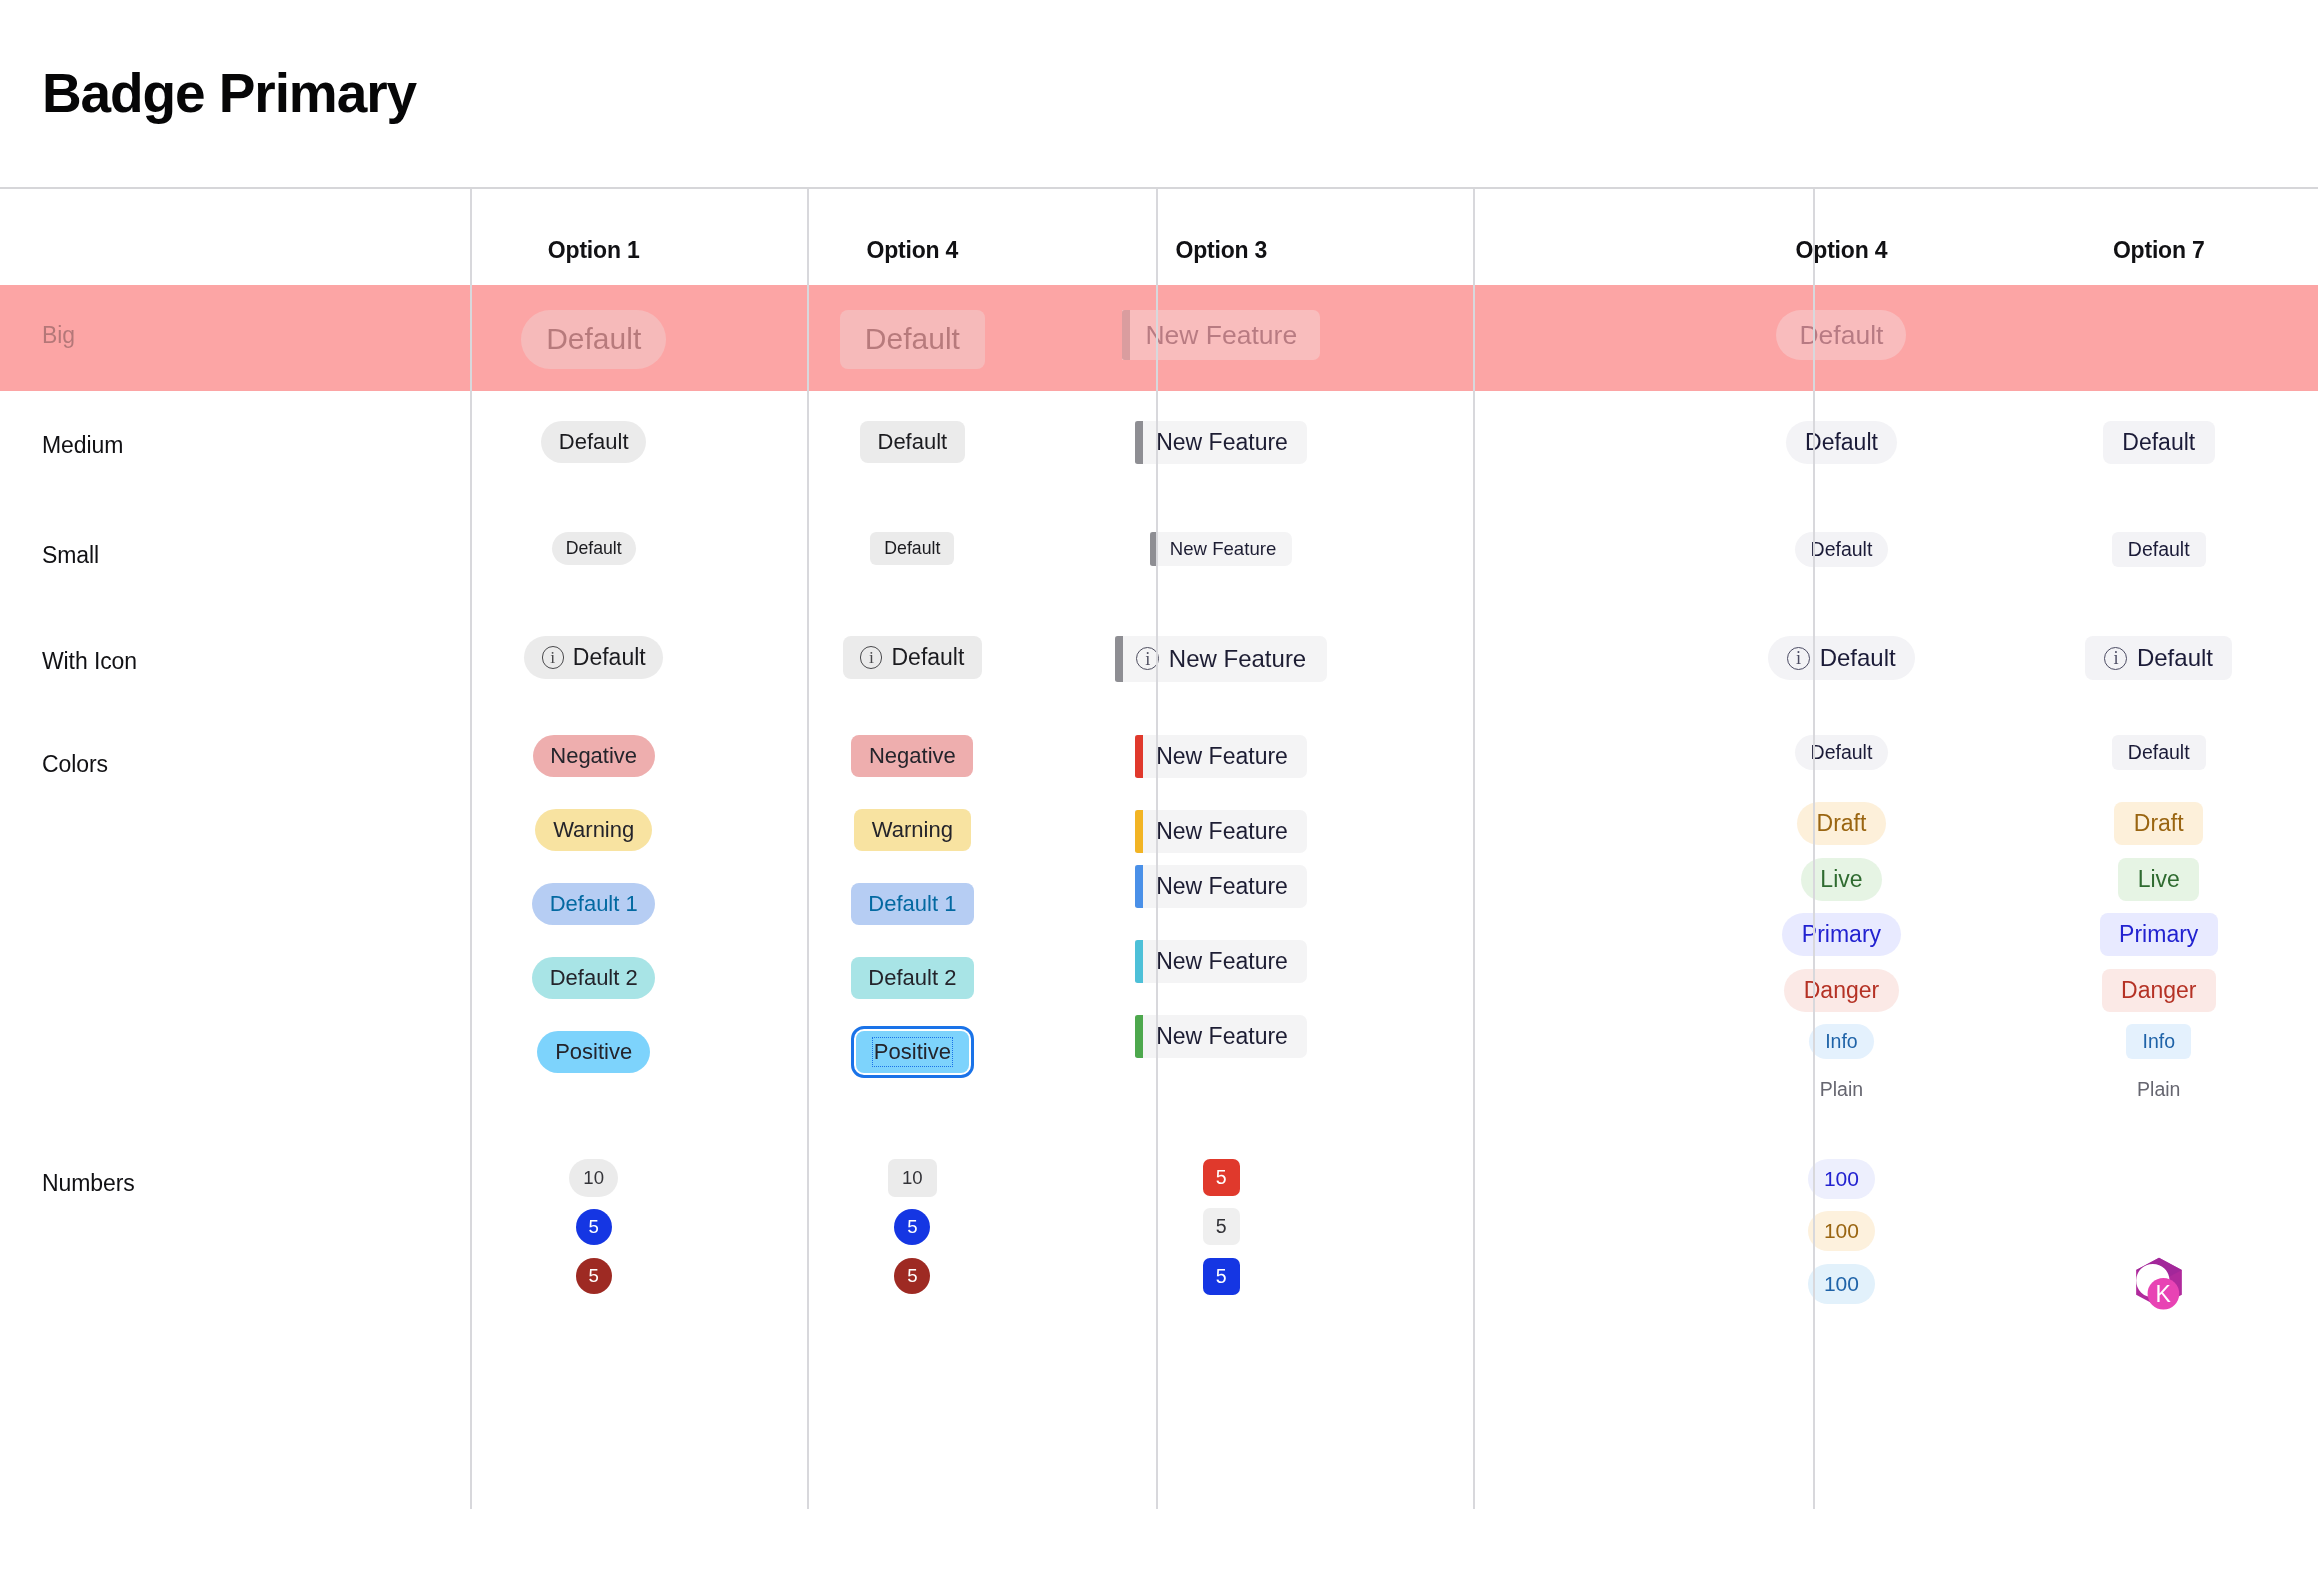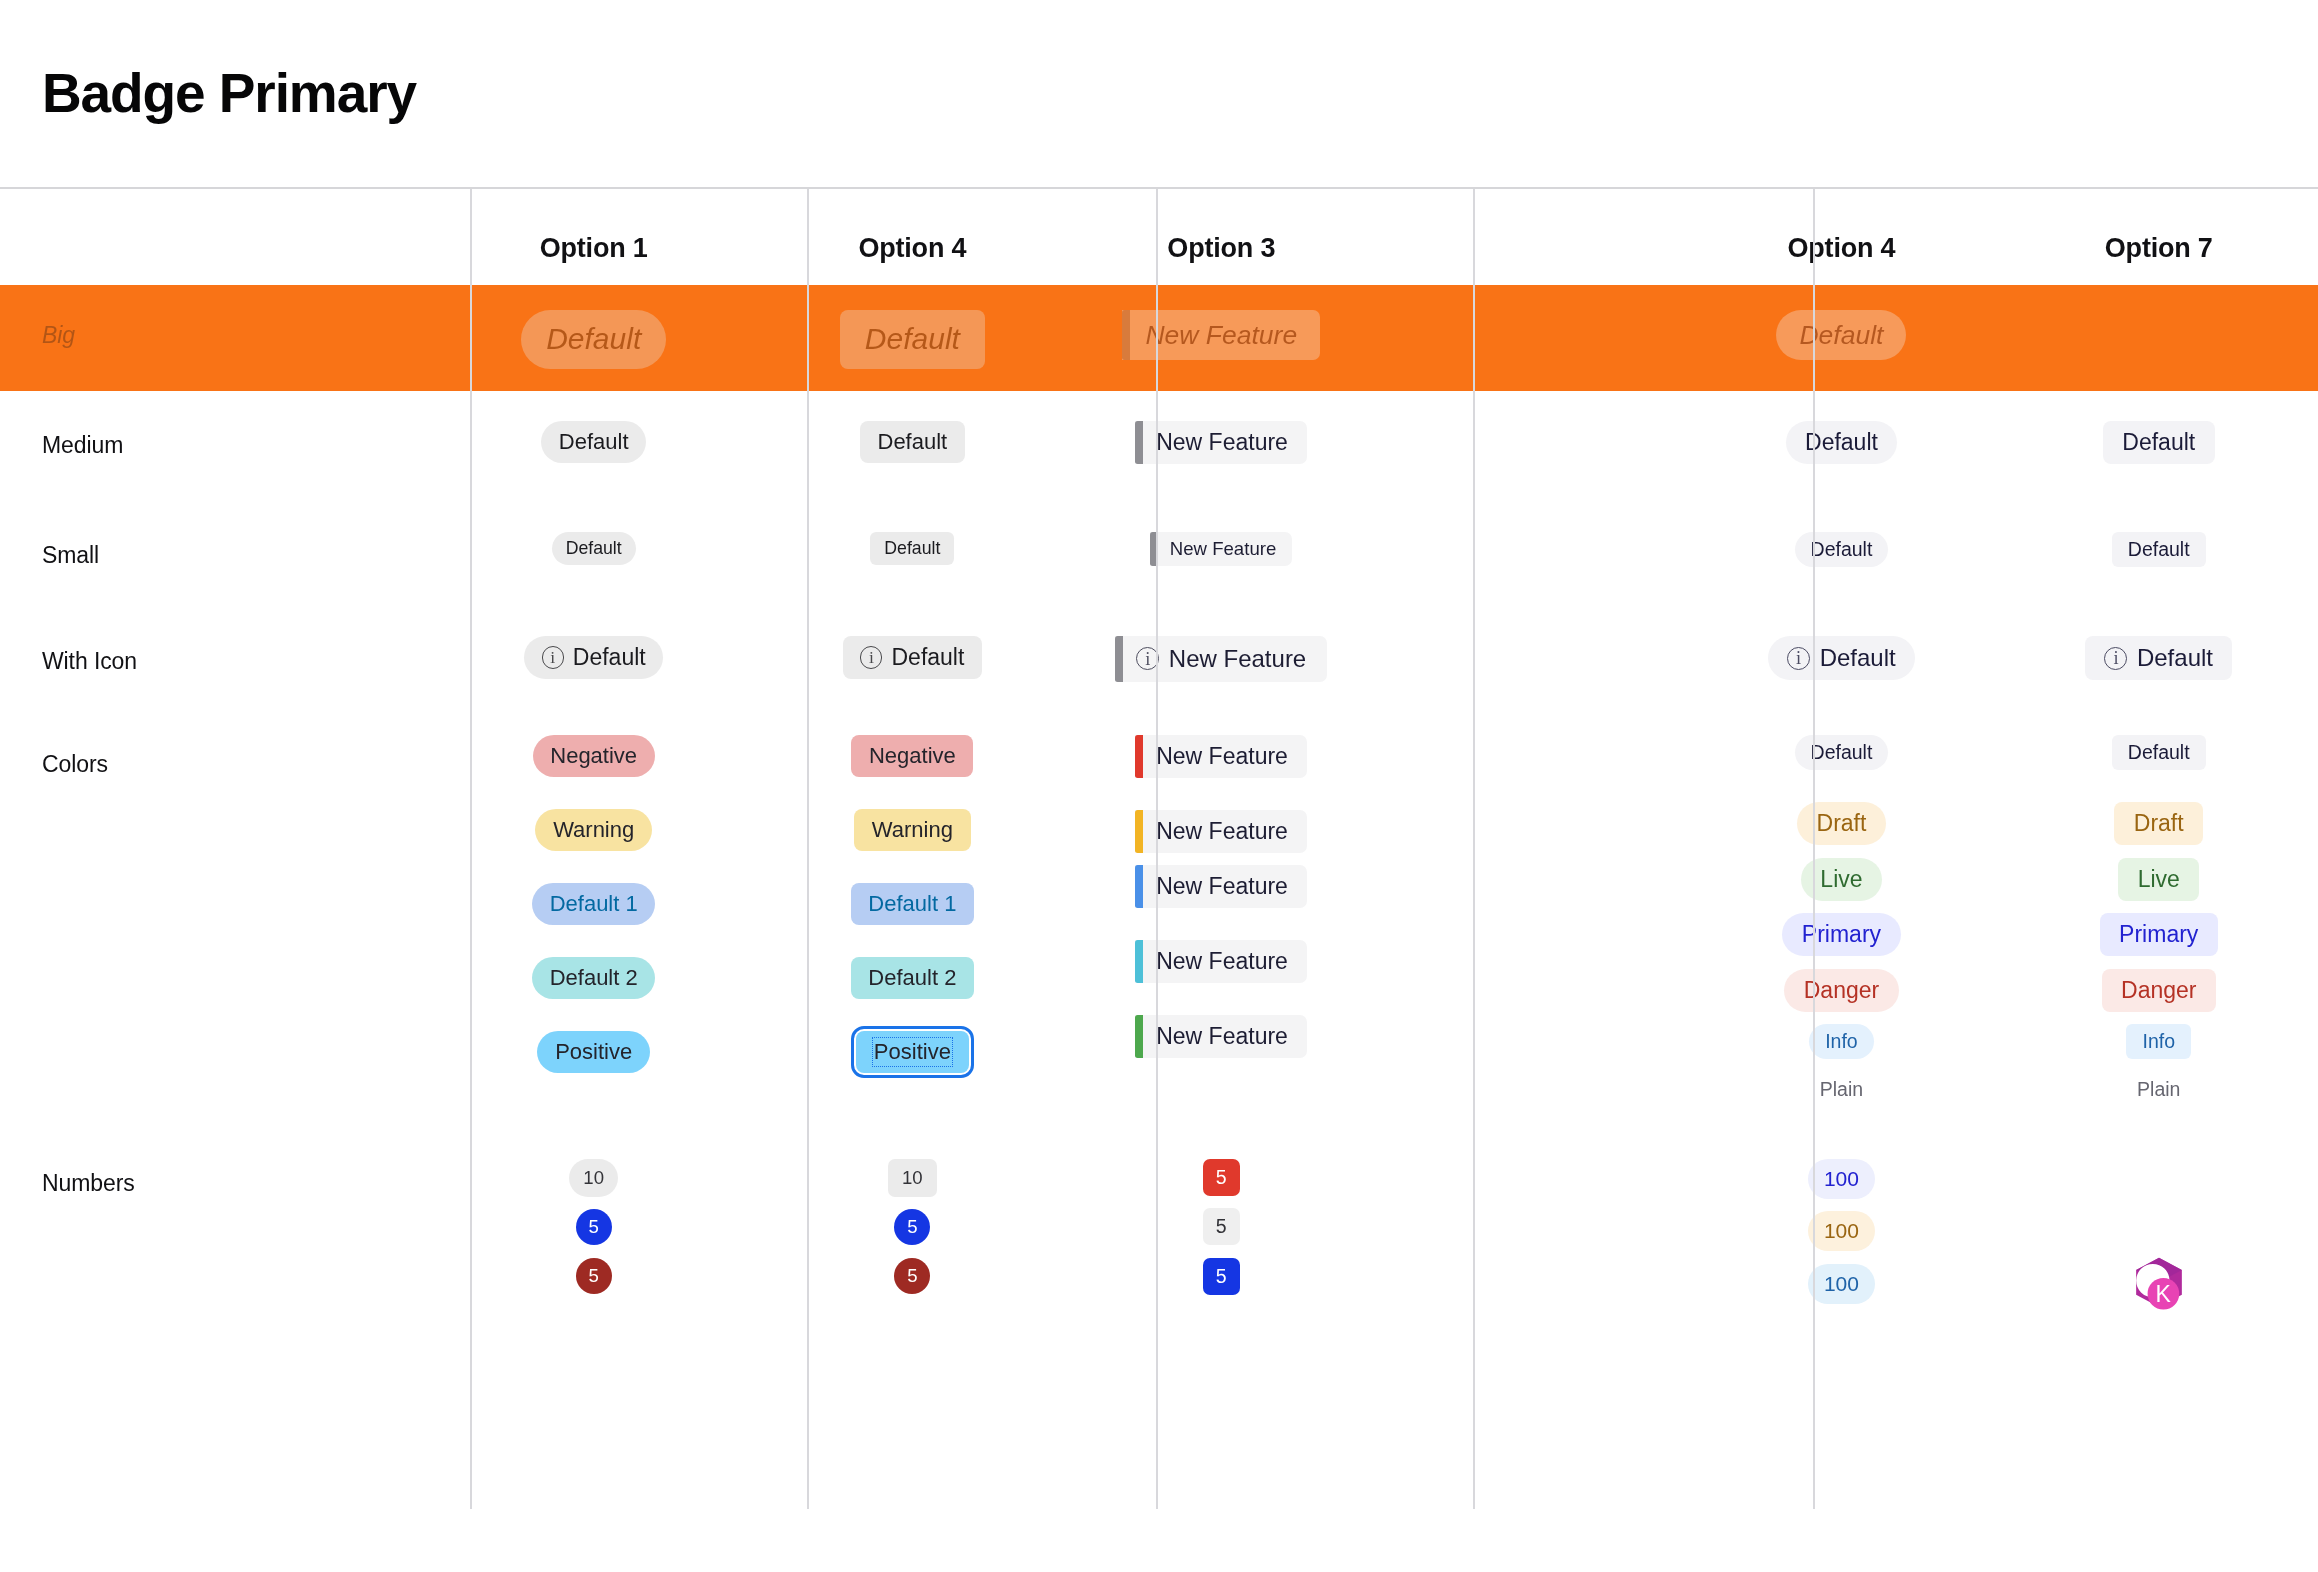--- a/index.html
+++ b/index.html
@@ -32,21 +32,21 @@
   .vline {
     position: absolute; top: 0; bottom: 0; width: 1.8px;
     background: #d8d8dc; z-index: 5; pointer-events: none;
   }
 
   .row {
     display: flex;
     position: relative;
     width: 2319px;
   }
-  .row.hovered { background: #f97316; font-style: italic; }
+  .row.hovered { background: #fca5a5; }
   .row.hovered .badge,
   .row.hovered .rowlabel { opacity: .30; }
 
   .cell {
     position: relative;
     display: flex;
     flex-direction: column;
     align-items: center;
   }
   .c-label { width: 470px; align-items: flex-start; }
@@ -54,21 +54,21 @@
   .c-2 { width: 348px; }
   .c-3 { width: 317px; }
   .c-gap { width: 340px; }
   .c-4 { width: 338px; }
   .c-5 { width: 345px; }
 
   
   .header-row { height: 96px; }
   .header-row .cell { justify-content: flex-end; padding-bottom: 21px; }
   .col-title {
-    font-size: 27px; font-weight: 700; color: #111114; letter-spacing: -0.2px;
+    font-size: 23px; font-weight: 700; color: #111114; letter-spacing: -0.2px;
   }
 
   
   .row-big     { height: 106px; }
   .row-medium  { height: 109px; }
   .row-small   { height: 106px; }
   .row-icon    { height: 108px; }
   .row-colors  { height: 424px; }
   .row-numbers { height: 371px; }
 

